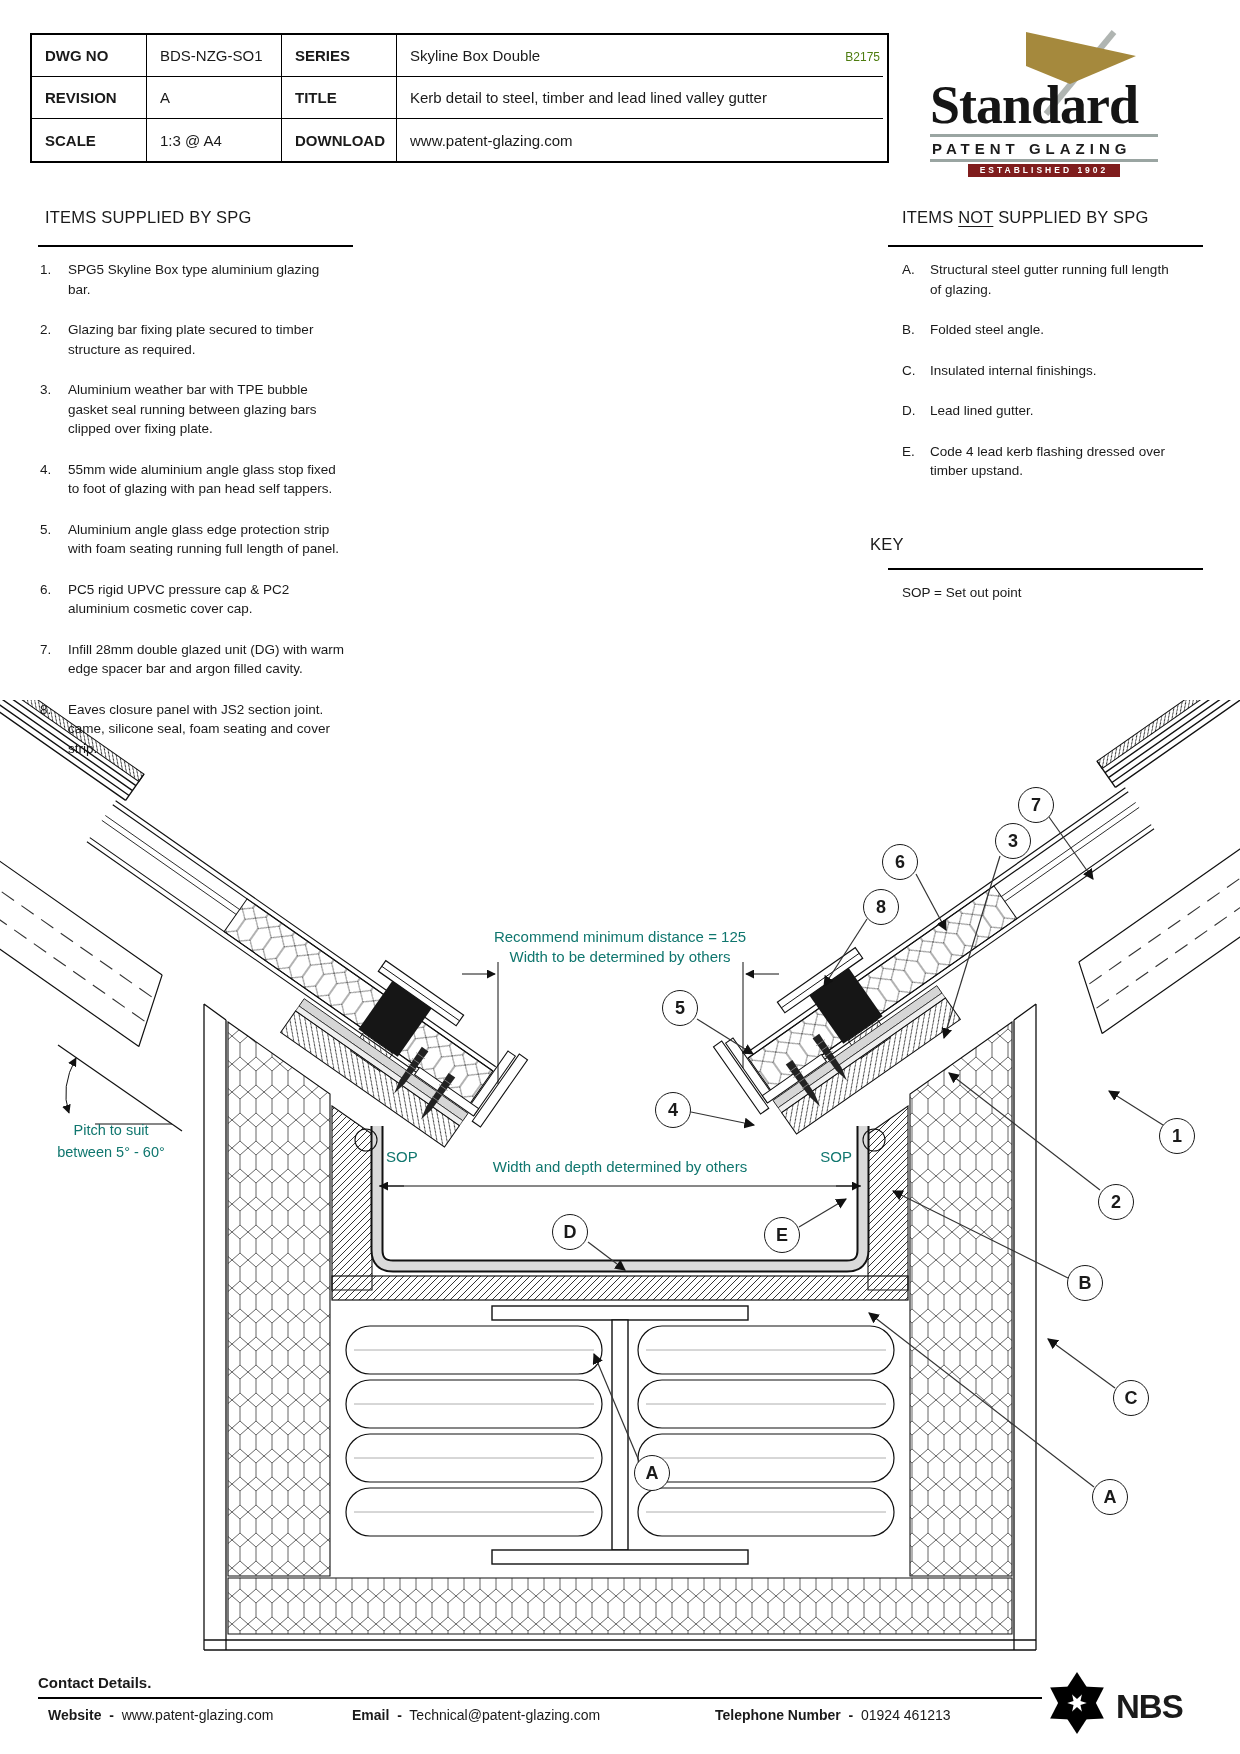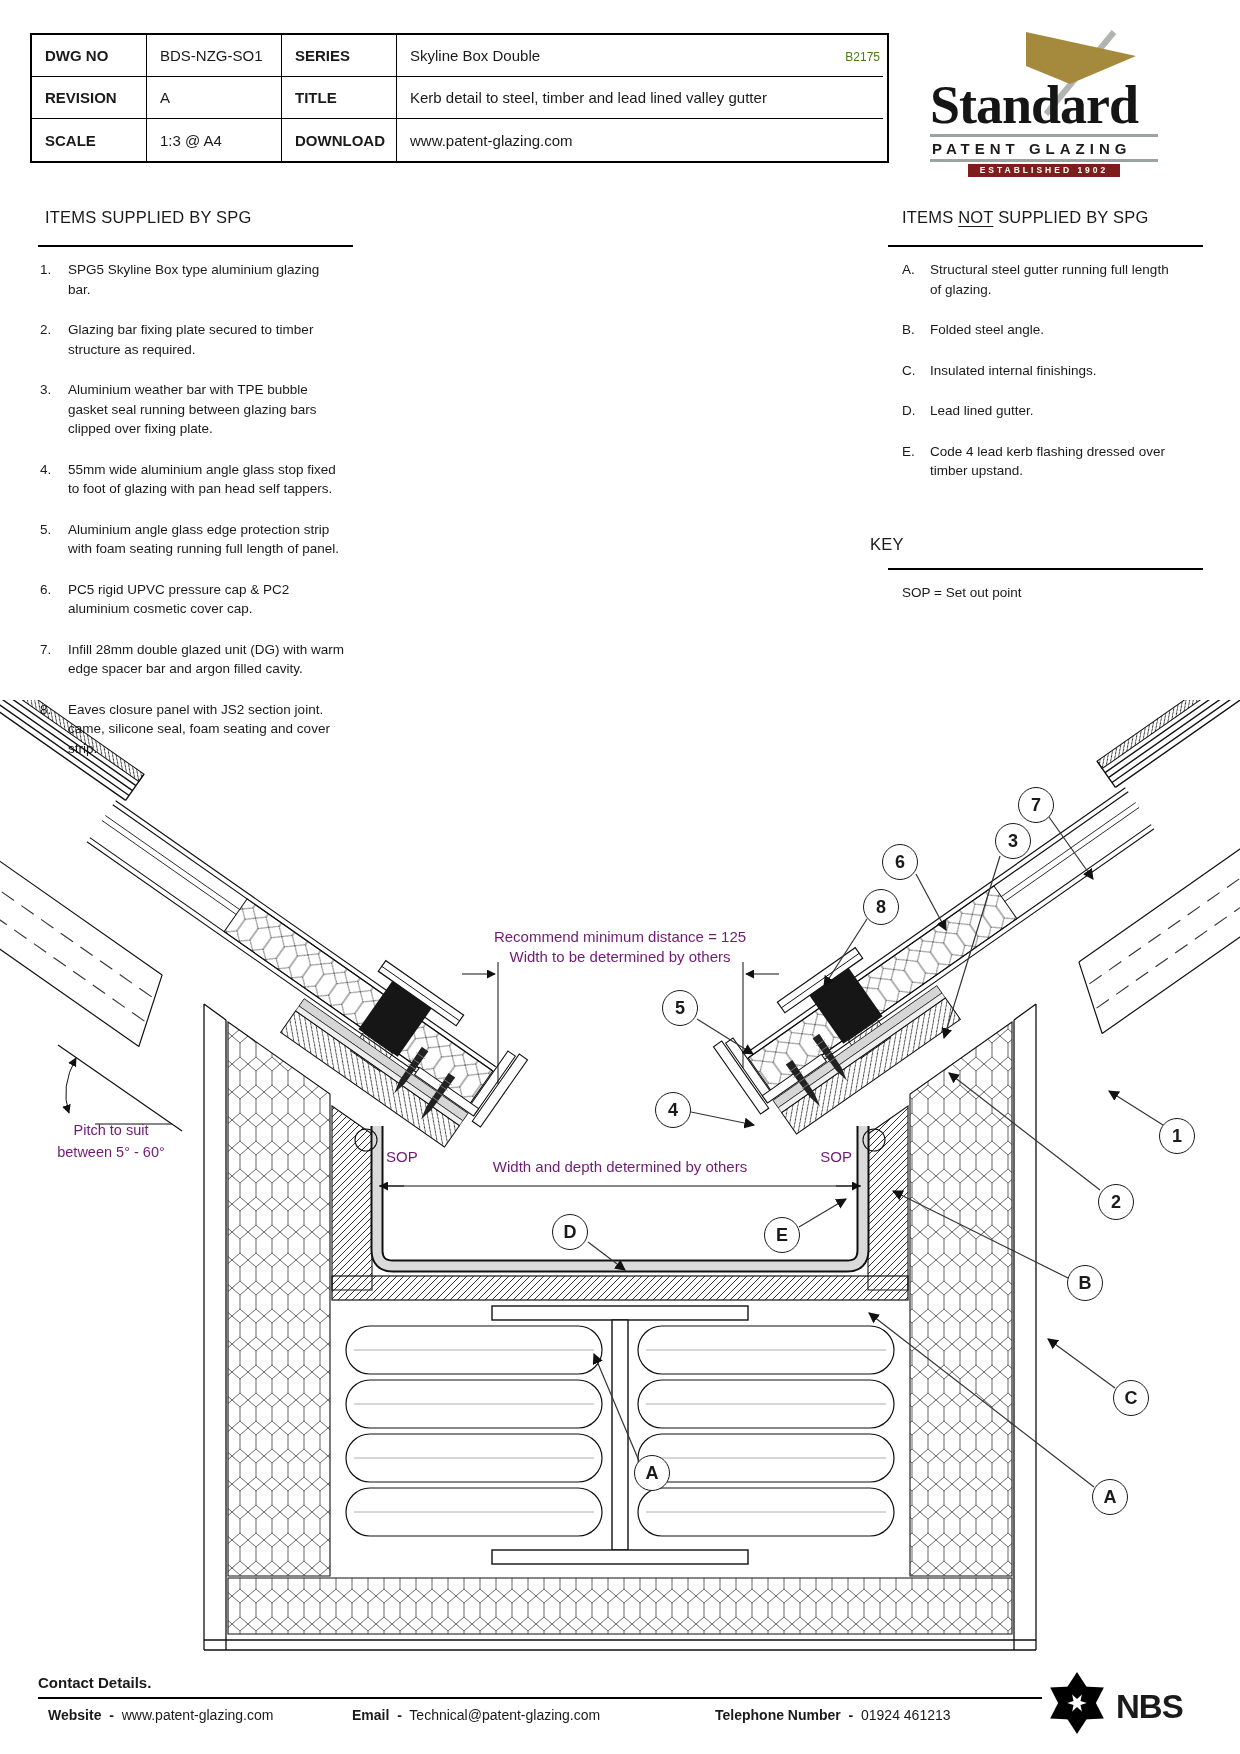--- a/index.html
+++ b/index.html
@@ -32,21 +32,21 @@
   .colhead{position:absolute;font-size:16.5px;font-weight:normal;letter-spacing:.2px;}
   .rule{position:absolute;height:2px;background:#000;}
   .ilist{position:absolute;font-size:13.5px;line-height:19.5px;}
   .li{display:flex;margin-bottom:21px;}
   .li .num{width:28px;flex:0 0 28px;}
   .li .txt{flex:1;}
   .u-not{text-decoration:underline;text-underline-offset:3px;}
   .keytext{position:absolute;font-size:13.5px;}
   
   .dwg{position:absolute;left:0;top:700px;width:1240px;height:960px;}
-  .anno{position:absolute;font-size:15px;color:#701a75;text-align:center;}
+  .anno{position:absolute;font-size:15px;color:#0f766e;text-align:center;}
   .bubble{position:absolute;width:36px;height:36px;border:1.7px solid #1a1a1a;border-radius:50%;
           background:#fff;font-weight:bold;font-size:18px;line-height:34px;text-align:center;
           box-sizing:border-box;}
   
   .cdhead{position:absolute;left:38px;top:1674px;font-size:15px;font-weight:bold;}
   .cdrule{position:absolute;left:38px;top:1697px;width:1004px;height:2px;background:#000;}
   .cditem{position:absolute;top:1707px;font-size:14px;white-space:nowrap;}
   .cditem b{font-weight:bold;}
   .nbs-text{position:absolute;left:1116px;top:1688px;font-size:33px;font-weight:bold;
             letter-spacing:-1px;}

